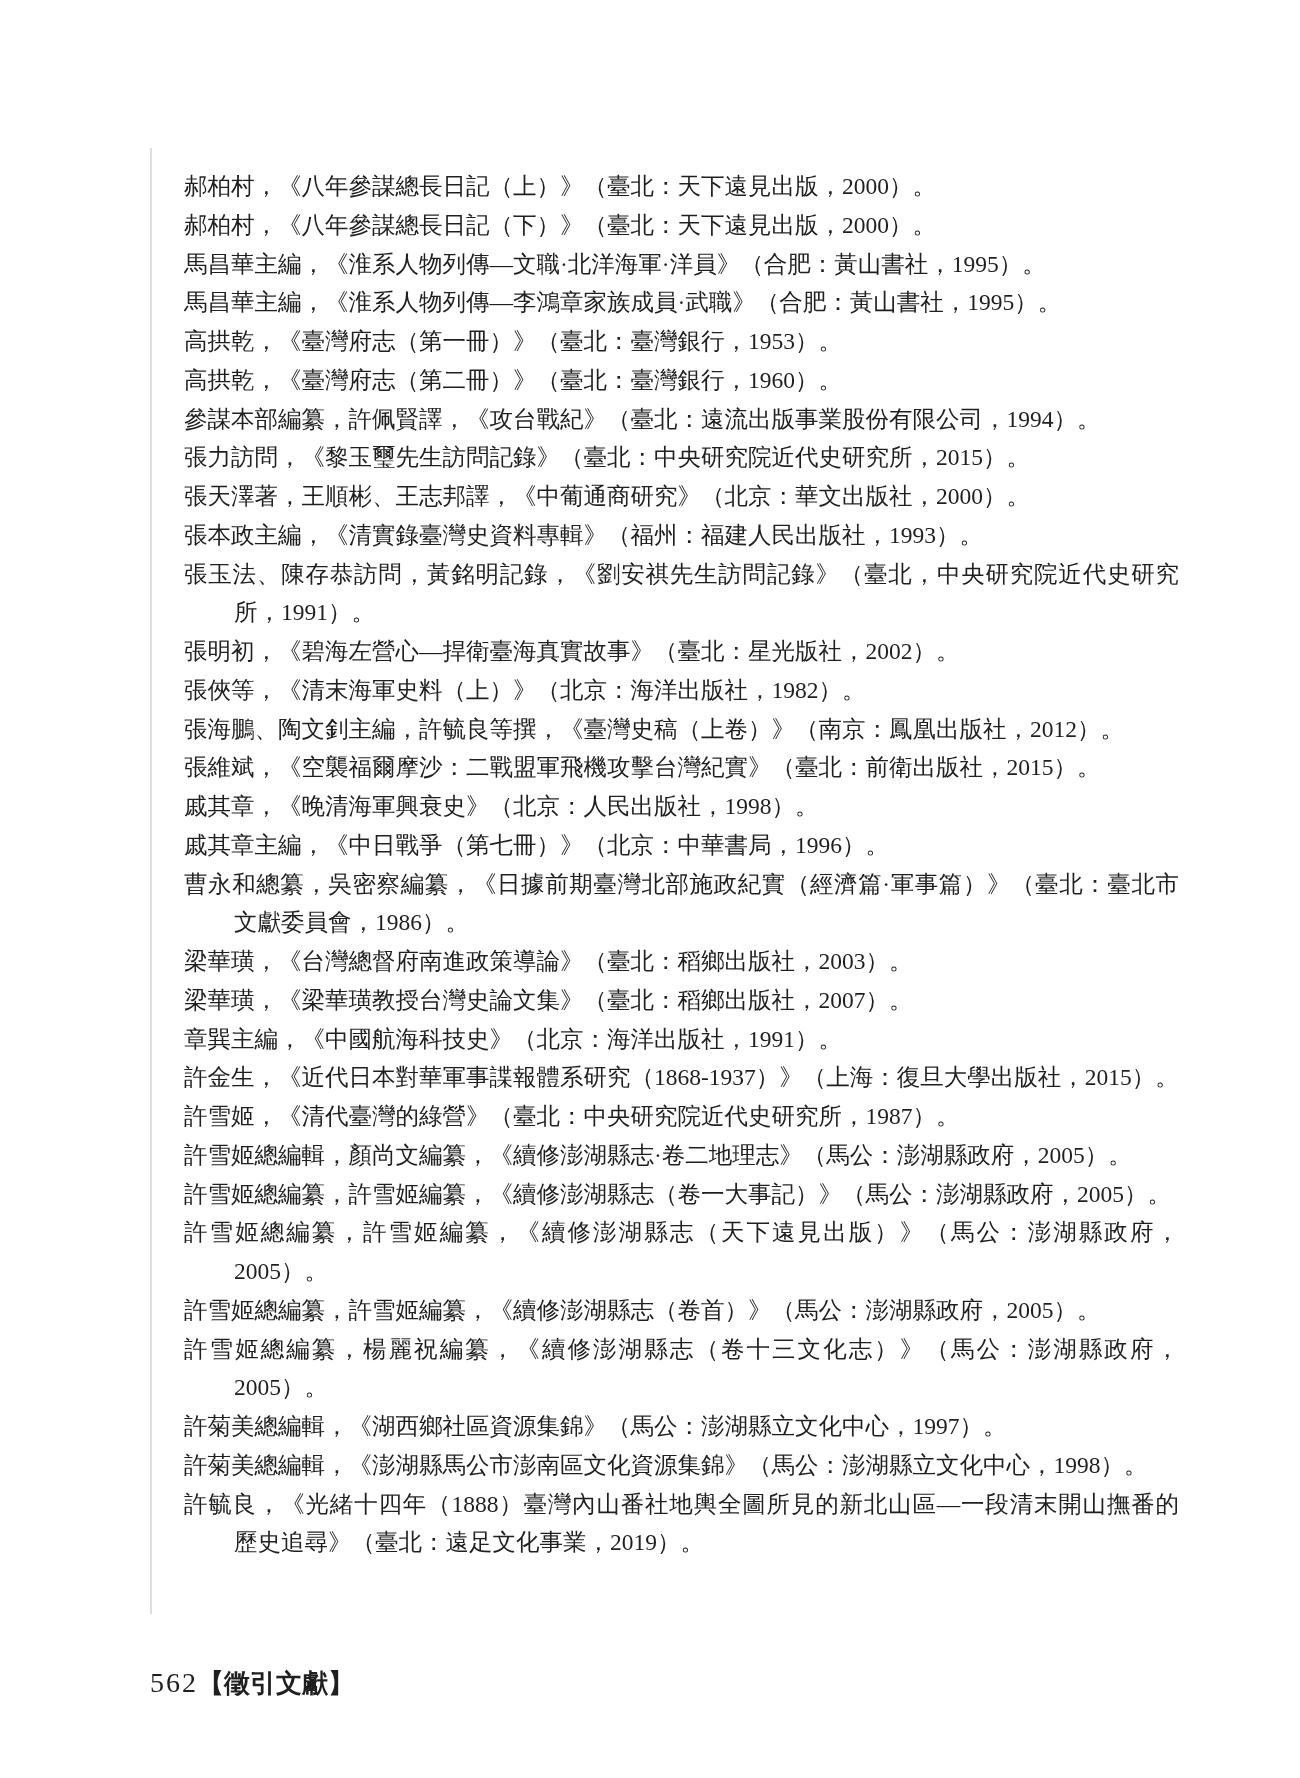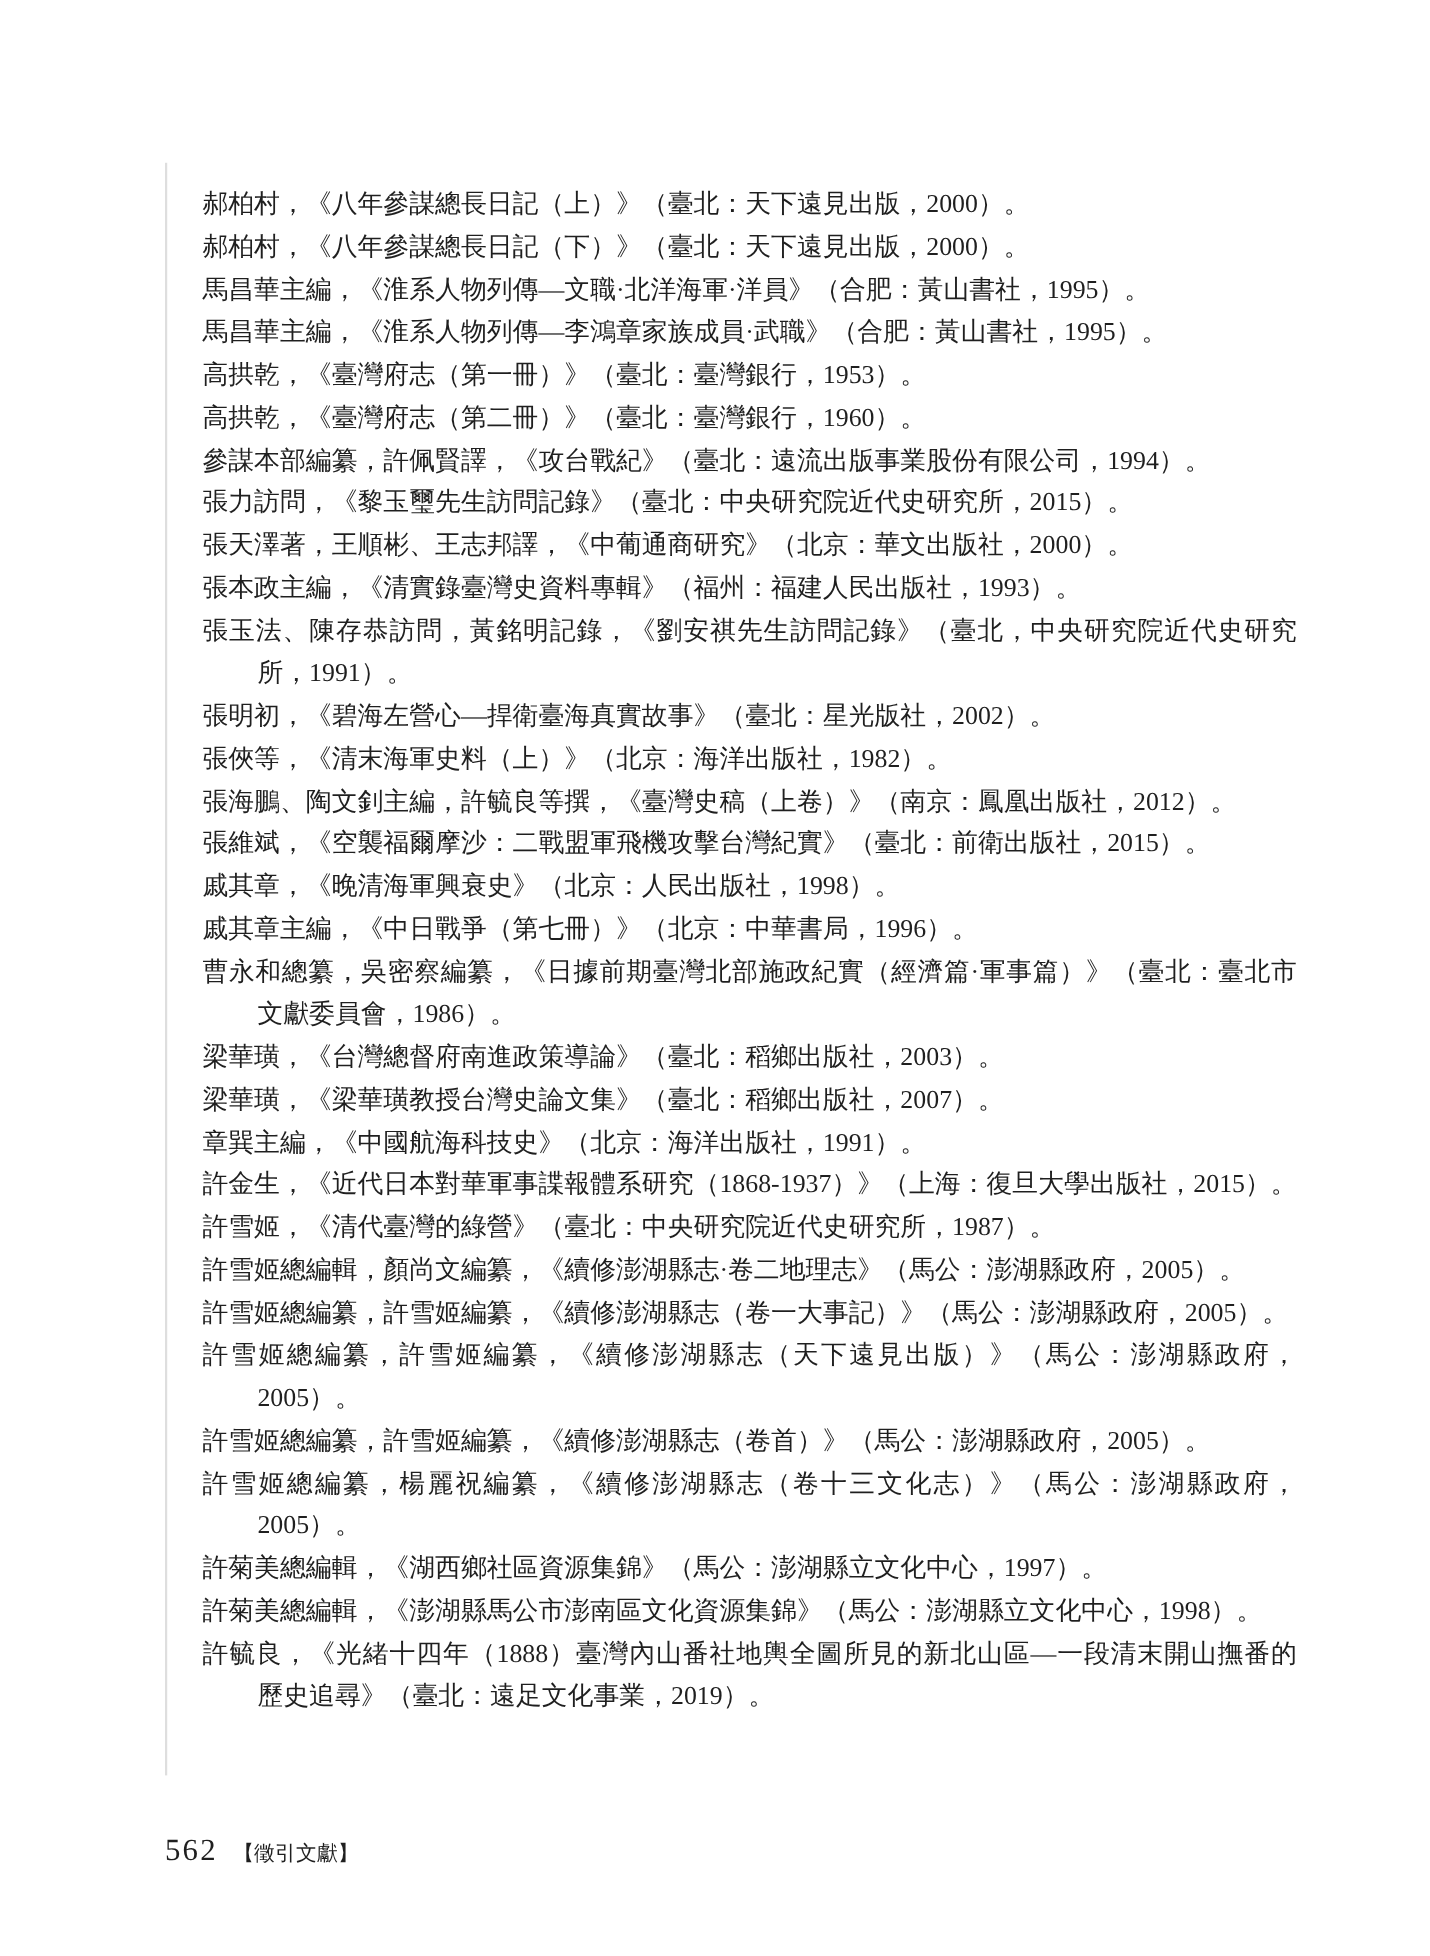--- a/index.html
+++ b/index.html
@@ -52,25 +52,25 @@
     position: absolute;
     left: 150px;
     top: 1662px;
     height: 42px;
     line-height: 42px;
     white-space: nowrap;
   }
   .page-number {
     font-size: 28px;
     letter-spacing: 2px;
-    margin-right: 14px;
+    margin-right: 0;
   }
   .section-label {
-    font-size: 19px;
-    font-weight: normal;
+    font-size: 26px;
+    font-weight: bold;
   }
 </style>
 </head>
 <body>
 
 <div class="scan-line"></div>
 
 <main class="content">
     <div>
       <div class="ref-line">郝柏村，《八年參謀總長日記（上）》（臺北：天下遠見出版，2000）。</div>

